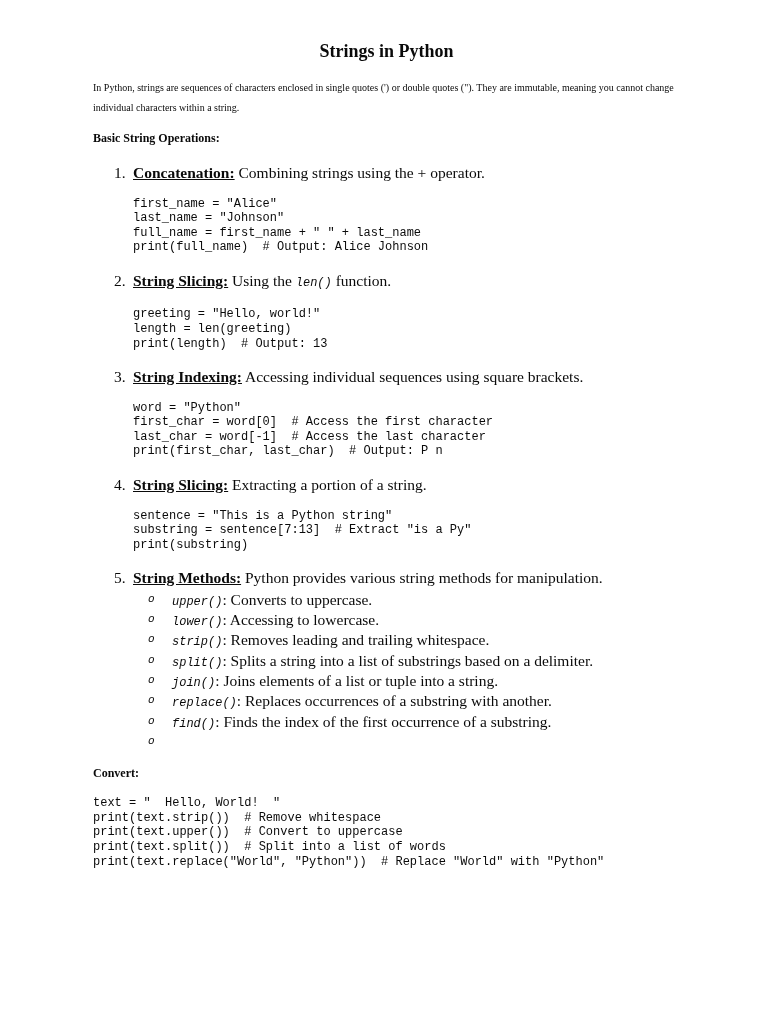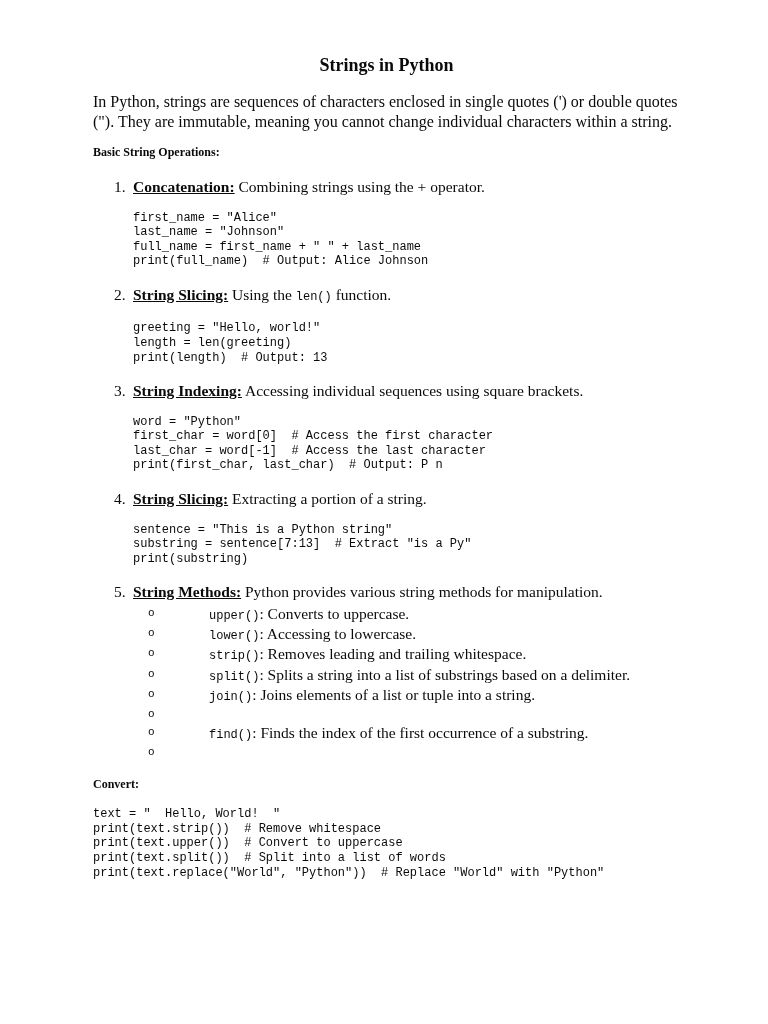--- a/index.html
+++ b/index.html
@@ -6,32 +6,32 @@
   body {
     width: 768px; height: 1024px;
     background: #ffffff;
     color: #0a0a0a;
     font-family: "Liberation Serif", serif;
     overflow: hidden;
   }
   .page {
     box-sizing: border-box;
     width: 768px; height: 744px;
-    padding: 55px 88px 0 93px;
+    padding: 41px 88px 0 93px;
   }
   .doc-title {
     margin: 0;
     text-align: center;
     font-size: 18px;
     line-height: 20px;
     font-weight: bold;
   }
   .intro {
     margin: 17px 0 0 0;
-    font-size: 16px;
+    font-size: 10px;
     line-height: 19.5px;
   }
   .section-heading {
     margin: 12px 0 0 0;
     font-size: 12px;
     line-height: 19px;
     font-weight: bold;
   }
   ol.items {
     list-style: none;
@@ -46,20 +46,21 @@
   }
   .item-num {
     flex: none;
     width: 19px;
     margin-left: 21px;
   }
   .item-body { flex: 1; }
   .item-label { font-weight: bold; text-decoration: underline; }
   .inline-code, .method-name, .method-bullet {
     font-family: "Liberation Mono", monospace;
+    font-style: italic;
   }
   .inline-code { font-size: 12px; }
   pre.code {
     margin: 14px 0 0 40px;
     font-family: "Liberation Mono", monospace;
     font-size: 12px;
     line-height: 14.6px;
     white-space: pre;
   }
   pre.code-flush {
@@ -78,21 +79,21 @@
     display: flex;
     font-size: 15.5px;
     line-height: 17.3px;
   }
   .method-bullet {
     flex: none;
     width: 24px;
     margin-left: 55px;
     font-size: 11px;
   }
-  .method-name { font-size: 12px; margin-left: 37px; }
+  .method-name { font-size: 12px; }
   .example-heading { margin-top: 14px; }
 </style>
 </head>
 <body>
 
 <div class="page">
 
   <h1 class="doc-title">Strings in Python</h1>
 
   <p class="intro">In Python, strings are sequences of characters enclosed in single quotes (') or double quotes ("). They are immutable, meaning you cannot change individual characters within a string.</p>
@@ -165,20 +166,21 @@
         <li class="method">
           <span class="method-bullet">o</span>
           <span><span class="method-name">split()</span><span>: Splits a string into a list of substrings based on a delimiter.</span></span>
         </li>
         <li class="method">
           <span class="method-bullet">o</span>
           <span><span class="method-name">join()</span><span>: Joins elements of a list or tuple into a string.</span></span>
         </li>
         <li class="method">
           <span class="method-bullet">o</span>
+          <span><span class="method-name">replace()</span><span>: Replaces occurrences of a substring with another.</span></span>
         </li>
         <li class="method">
           <span class="method-bullet">o</span>
           <span><span class="method-name">find()</span><span>: Finds the index of the first occurrence of a substring.</span></span>
         </li>
         <li class="method">
           <span class="method-bullet">o</span>
         </li>
       </ul>
     </li>

